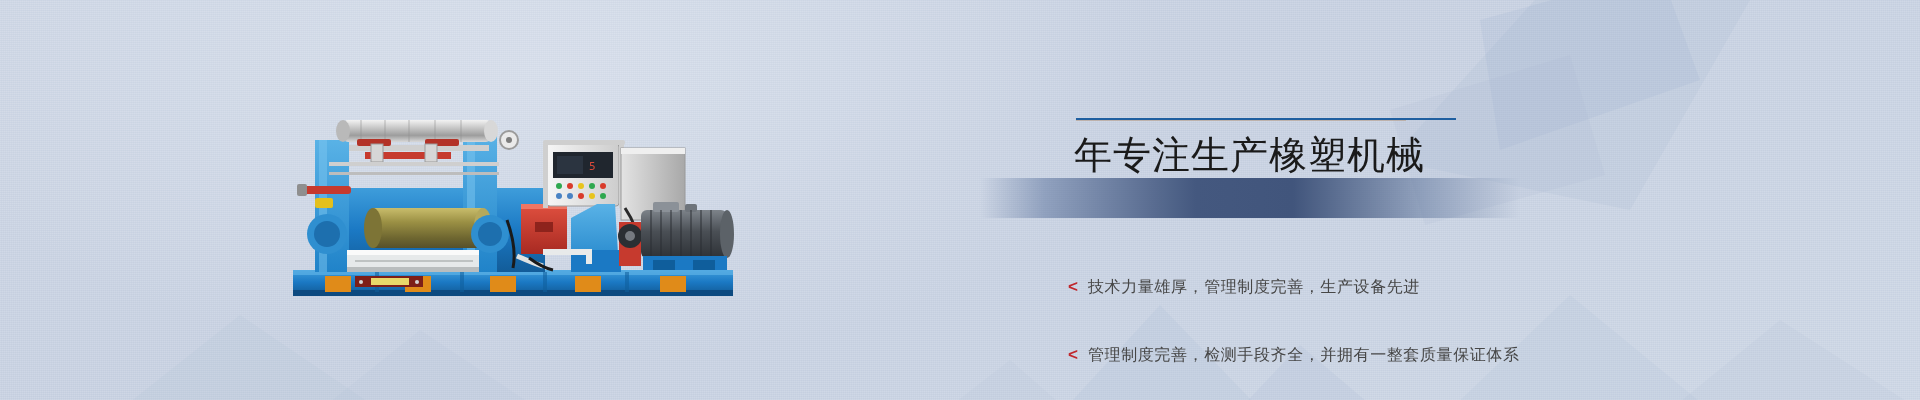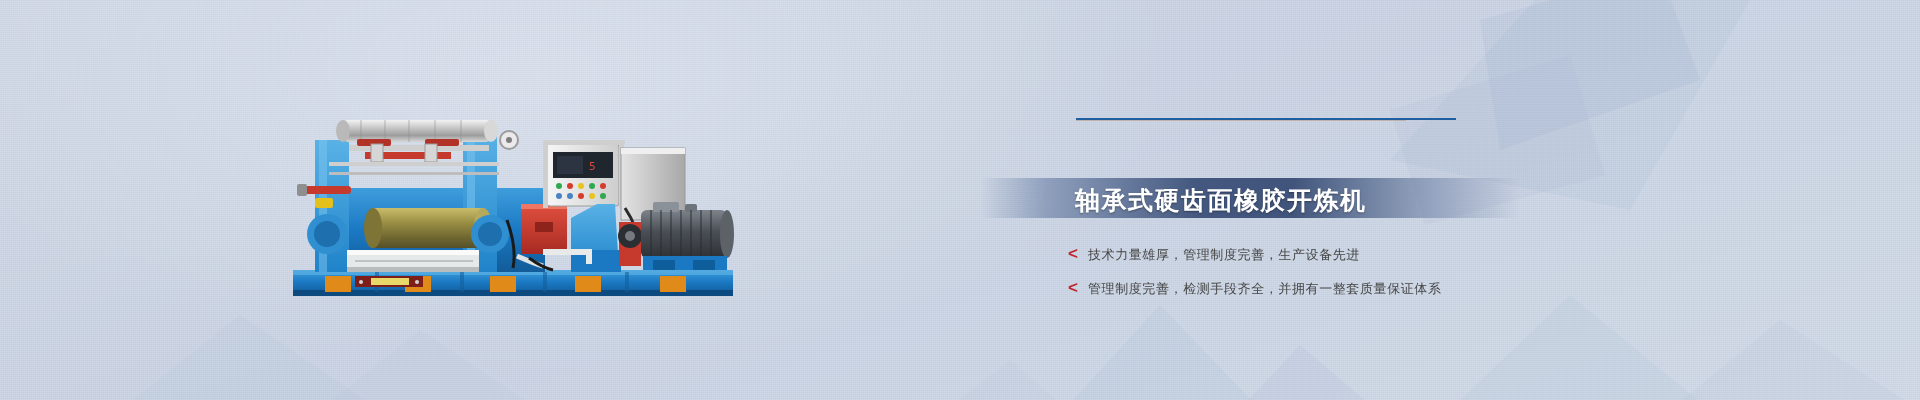--- a/index.html
+++ b/index.html
@@ -76,21 +76,21 @@
     text-shadow:0 1px 2px rgba(0,0,0,.35);
   }
 
   
   #bullets { position:absolute; left:1068px; top:245px; }
   .bullet { display:flex; align-items:baseline; margin-bottom:15px; white-space:nowrap; }
   .bullet .mark {
     color:#c0272d; font-size:17px; font-weight:bold;
     margin-right:10px; line-height:1;
   }
-  .bullet .txt { font-size:13px; color:#464646; letter-spacing:.6px; }
+  .bullet .txt { font-size:16px; color:#464646; letter-spacing:.6px;margin-top:32px; }
 </style>
 </head>
 <body>
 
 <div id="banner">
 
   <div id="noise"></div>
 
   <svg class="poly" id="poly-tr" viewBox="0 0 420 300">
     <polygon points="250,-10 420,40 300,250 60,200" fill="#9fb2cd" opacity="0.16"></polygon>
@@ -285,24 +285,24 @@
 
     <path d="M222 120 q10 28 6 48" stroke="#1a1a1a" stroke-width="3" fill="none"></path>
     <path d="M244 158 q14 10 24 12" stroke="#1a1a1a" stroke-width="3" fill="none"></path>
   </svg>
 
   <div id="copy">
     <div id="rule">
       <span class="blue"></span>
       <span class="tan"></span>
     </div>
+    <div id="headline">年专注生产橡塑机械</div>
     <div id="subbar"></div>
   </div>
 
-  <div id="subbar-text">轴承式硬齿面橡胶开炼机</div>
 
   <div id="bullets">
     <div class="bullet">
       <span class="mark">&lt;</span>
       <span class="txt">技术力量雄厚，管理制度完善，生产设备先进</span>
     </div>
     <div class="bullet">
       <span class="mark">&lt;</span>
       <span class="txt">管理制度完善，检测手段齐全，并拥有一整套质量保证体系</span>
     </div>

